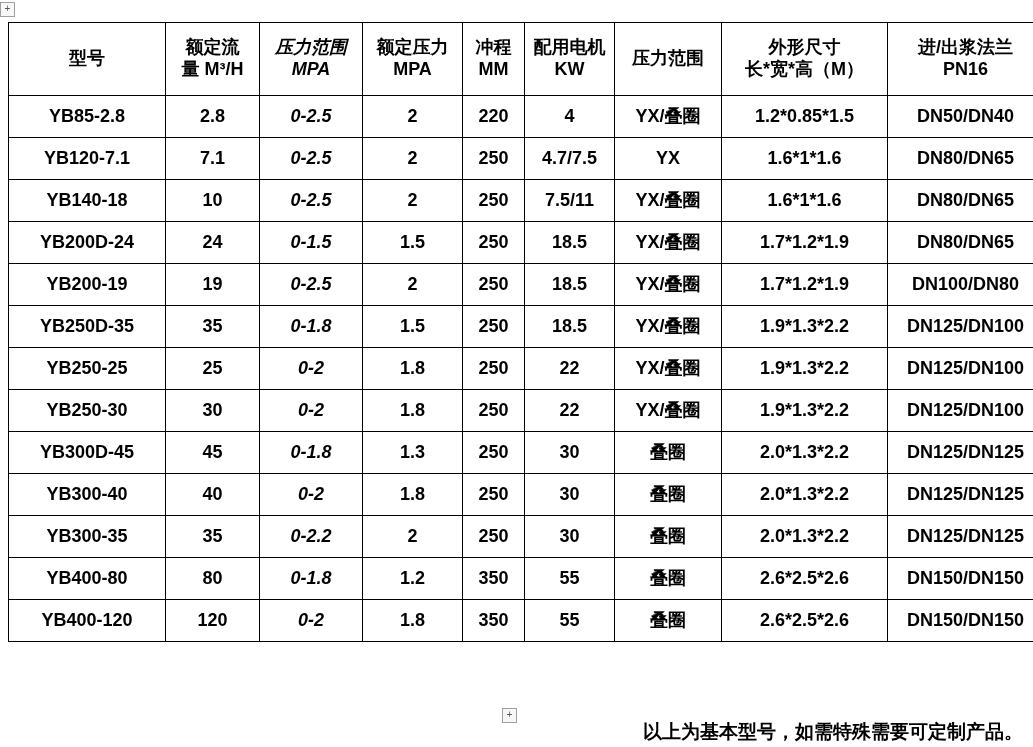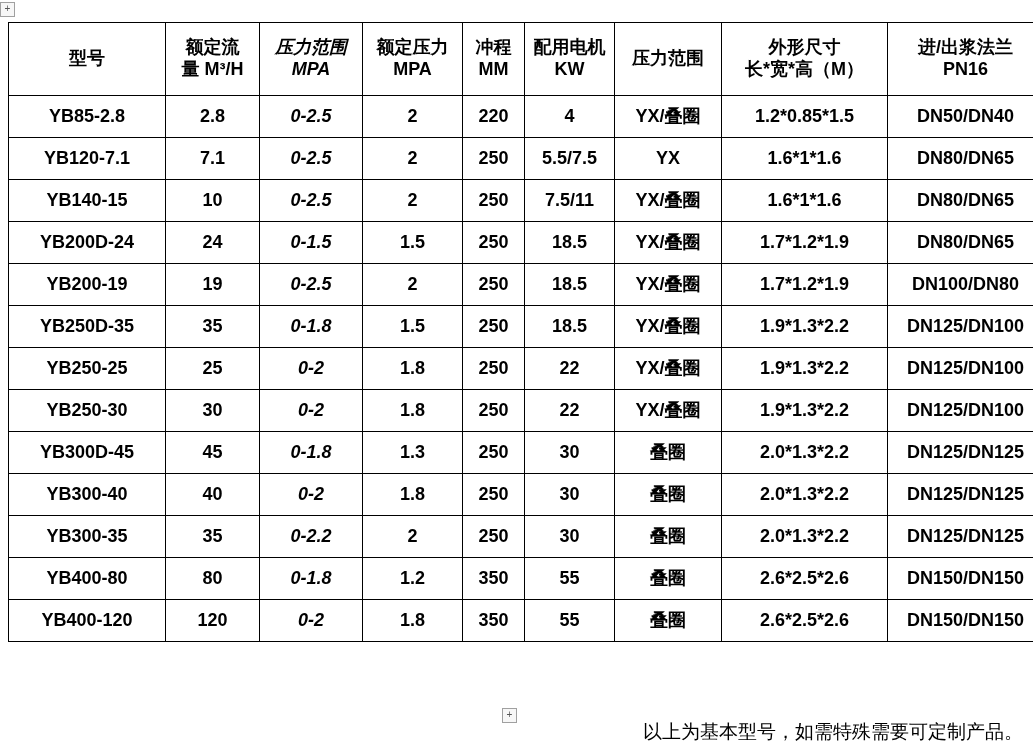--- a/index.html
+++ b/index.html
@@ -97,21 +97,21 @@
   .c6 { width: 107px; }
   .c7 { width: 166px; }
   .c8 { width: 156px; }
 
   
   .footnote {
     position: absolute;
     right: 10px;
     bottom: 2px;
     font-size: 19px;
-    font-weight: normal;
+    font-weight: bold;
     font-family: "Liberation Sans", sans-serif;
     color: #000000;
     white-space: nowrap;
   }
 </style>
 </head>
 <body>
 
 <div id="page">
 
@@ -179,27 +179,27 @@
             <td class="c6">YX/叠圈</td>
             <td class="c7">1.2*0.85*1.5</td>
             <td class="c8">DN50/DN40</td>
           </tr>
           <tr class="data-row">
             <td class="c0">YB120-7.1</td>
             <td class="c1">7.1</td>
             <td class="c2">0-2.5</td>
             <td class="c3">2</td>
             <td class="c4">250</td>
-            <td class="c5">5.5/7.5</td>
+            <td class="c5">4.7/7.5</td>
             <td class="c6">YX</td>
             <td class="c7">1.6*1*1.6</td>
             <td class="c8">DN80/DN65</td>
           </tr>
           <tr class="data-row">
-            <td class="c0">YB140-15</td>
+            <td class="c0">YB140-18</td>
             <td class="c1">10</td>
             <td class="c2">0-2.5</td>
             <td class="c3">2</td>
             <td class="c4">250</td>
             <td class="c5">7.5/11</td>
             <td class="c6">YX/叠圈</td>
             <td class="c7">1.6*1*1.6</td>
             <td class="c8">DN80/DN65</td>
           </tr>
           <tr class="data-row">

